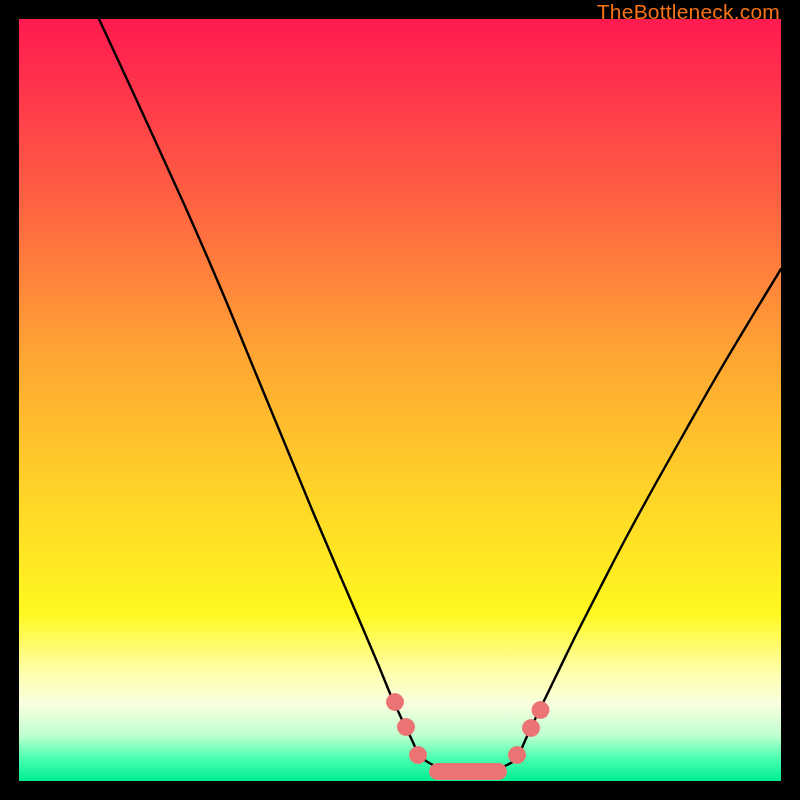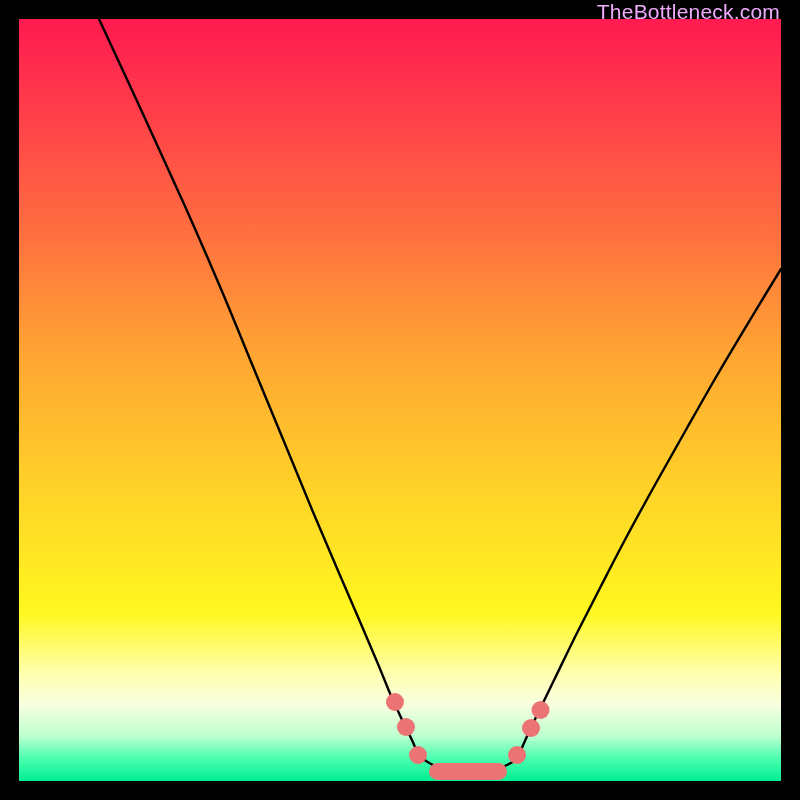--- a/index.html
+++ b/index.html
@@ -31,21 +31,21 @@
       #4cffb0 97%,
       #00ee93 100%
     );
   }
   .watermark {
     position: absolute;
     top: 0px;
     right: 20px;
     font-size: 21px;
     font-weight: 500;
-    color: #f0abfc;
+    color: #f97316;
     letter-spacing: 0.2px;
     margin-left: 40px;
   }
   svg.curves {
     position: absolute;
     left: 0;
     top: 0;
     width: 762px;
     height: 762px;
   }

